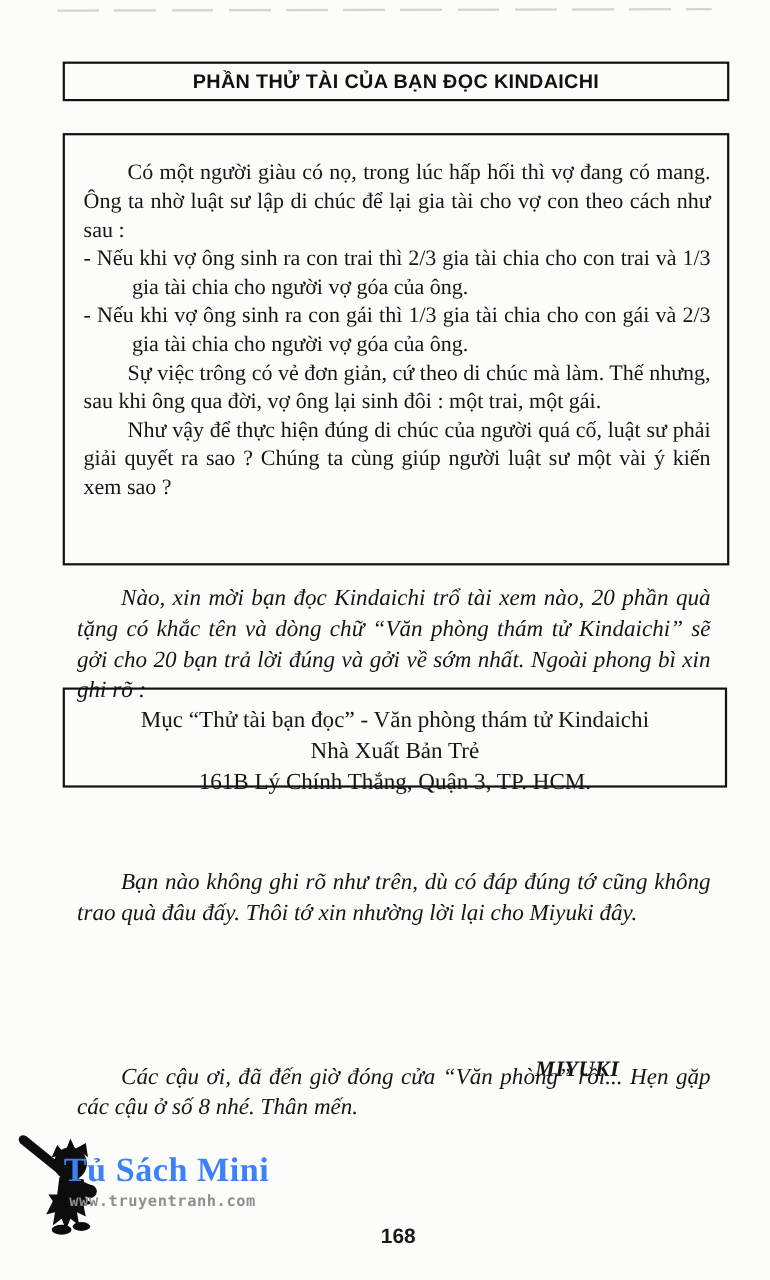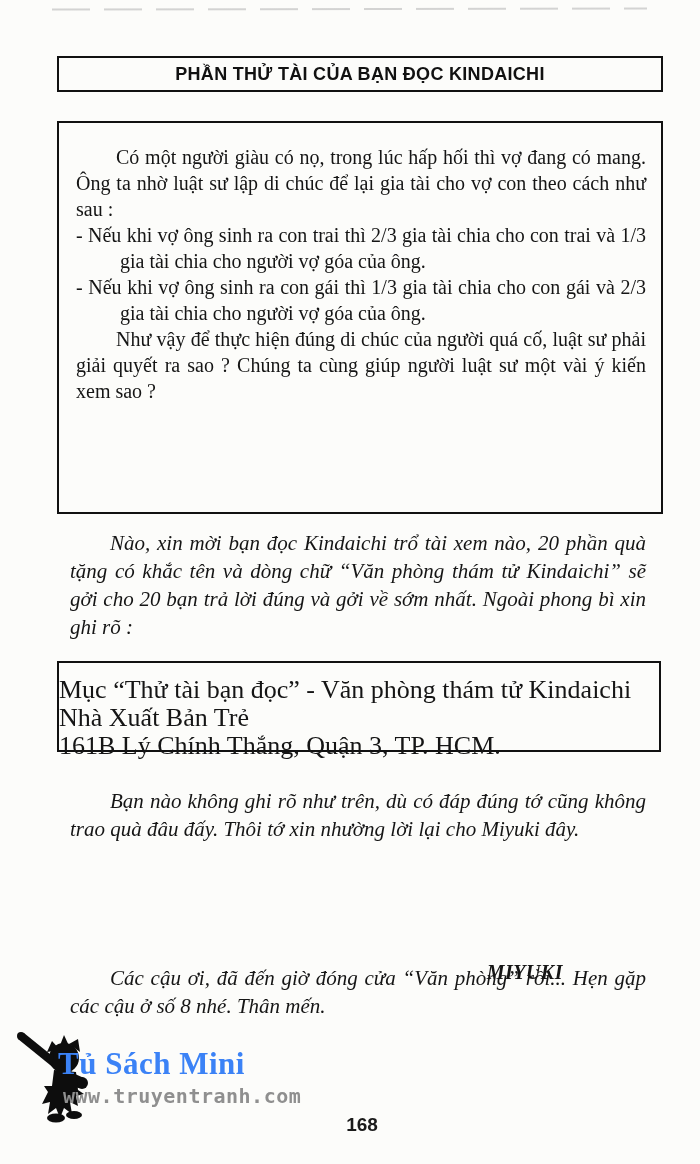--- a/index.html
+++ b/index.html
@@ -48,23 +48,23 @@
     font-style:italic;font-size:21px;line-height:28px;
     text-align:justify;margin:0;
   }
   .narr.indent{text-indent:40px;}
   .inv{top:529px;}
   .note1{top:787px;}
   .note2{top:916px;margin-top:48px;}
 
   
   .address-box{
-    position:absolute;left:57px;top:661px;width:600px;height:74px;
+    position:absolute;left:57px;top:625px;width:600px;height:74px;
     border:2px solid #111;
-    font-size:26px;line-height:28px;
+    text-align:center;font-size:21px;line-height:28px;
     padding-top:13px;
   }
   .address-box div{white-space:nowrap;}
 
   .signature{
     position:absolute;left:57px;top:961px;width:506px;
     text-align:right;font-style:italic;font-weight:600;
     font-size:20px;letter-spacing:.5px;
   }
 
@@ -72,21 +72,21 @@
   .logo{position:absolute;left:14px;top:1026px;width:260px;height:95px;}
   .logo svg{position:absolute;left:0;top:2px;}
   .logo-title{
     position:absolute;left:44px;top:20px;
     font-family:Liberation Serif, serif;font-weight:bold;
     font-size:31px;color:#3b82f6;white-space:nowrap;letter-spacing:.5px;
   }
   .logo-site{
     position:absolute;left:49px;top:58px;
     font-family:"DejaVu Sans Mono", monospace;font-weight:bold;
-    font-size:20px;color:#8f8f8f;letter-spacing:.5px;white-space:nowrap;
+    font-size:14px;color:#8f8f8f;letter-spacing:.5px;white-space:nowrap;
   }
 
   .page-number{
     position:absolute;left:0;top:1114px;width:700px;
     padding-left:24px;box-sizing:border-box;
     text-align:center;
     font-family:"Liberation Sans", sans-serif;
     font-weight:bold;font-size:19px;color:#1a1a1a;
   }
 </style>
@@ -98,20 +98,21 @@
   <div class="scan-line"></div>
 
   <div class="title-box">
     <span>PHẦN THỬ TÀI CỦA BẠN ĐỌC KINDAICHI</span>
   </div>
 
   <div class="puzzle-box">
     <p class="indent">Có một người giàu có nọ, trong lúc hấp hối thì vợ đang có mang. Ông ta nhờ luật sư lập di chúc để lại gia tài cho vợ con theo cách như sau :</p>
     <p class="rule">- Nếu khi vợ ông sinh ra con trai thì 2/3 gia tài chia cho con trai và 1/3 gia tài chia cho người vợ góa của ông.</p>
     <p class="rule">- Nếu khi vợ ông sinh ra con gái thì 1/3 gia tài chia cho con gái và 2/3 gia tài chia cho người vợ góa của ông.</p>
+    <p class="indent">Sự việc trông có vẻ đơn giản, cứ theo di chúc mà làm. Thế nhưng, sau khi ông qua đời, vợ ông lại sinh đôi : một trai, một gái.</p>
     <p class="indent">Như vậy để thực hiện đúng di chúc của người quá cố, luật sư phải giải quyết ra sao ? Chúng ta cùng giúp người luật sư một vài ý kiến xem sao ?</p>
   </div>
 
   <p class="narr indent inv">Nào, xin mời bạn đọc Kindaichi trổ tài xem nào, 20 phần quà tặng có khắc tên và dòng chữ “Văn phòng thám tử Kindaichi” sẽ gởi cho 20 bạn trả lời đúng và gởi về sớm nhất. Ngoài phong bì xin ghi rõ :</p>
 
   <div class="address-box">
     <div>Mục “Thử tài bạn đọc” - Văn phòng thám tử Kindaichi</div>
     <div>Nhà Xuất Bản Trẻ</div>
     <div>161B Lý Chính Thắng, Quận 3, TP. HCM.</div>
   </div>

